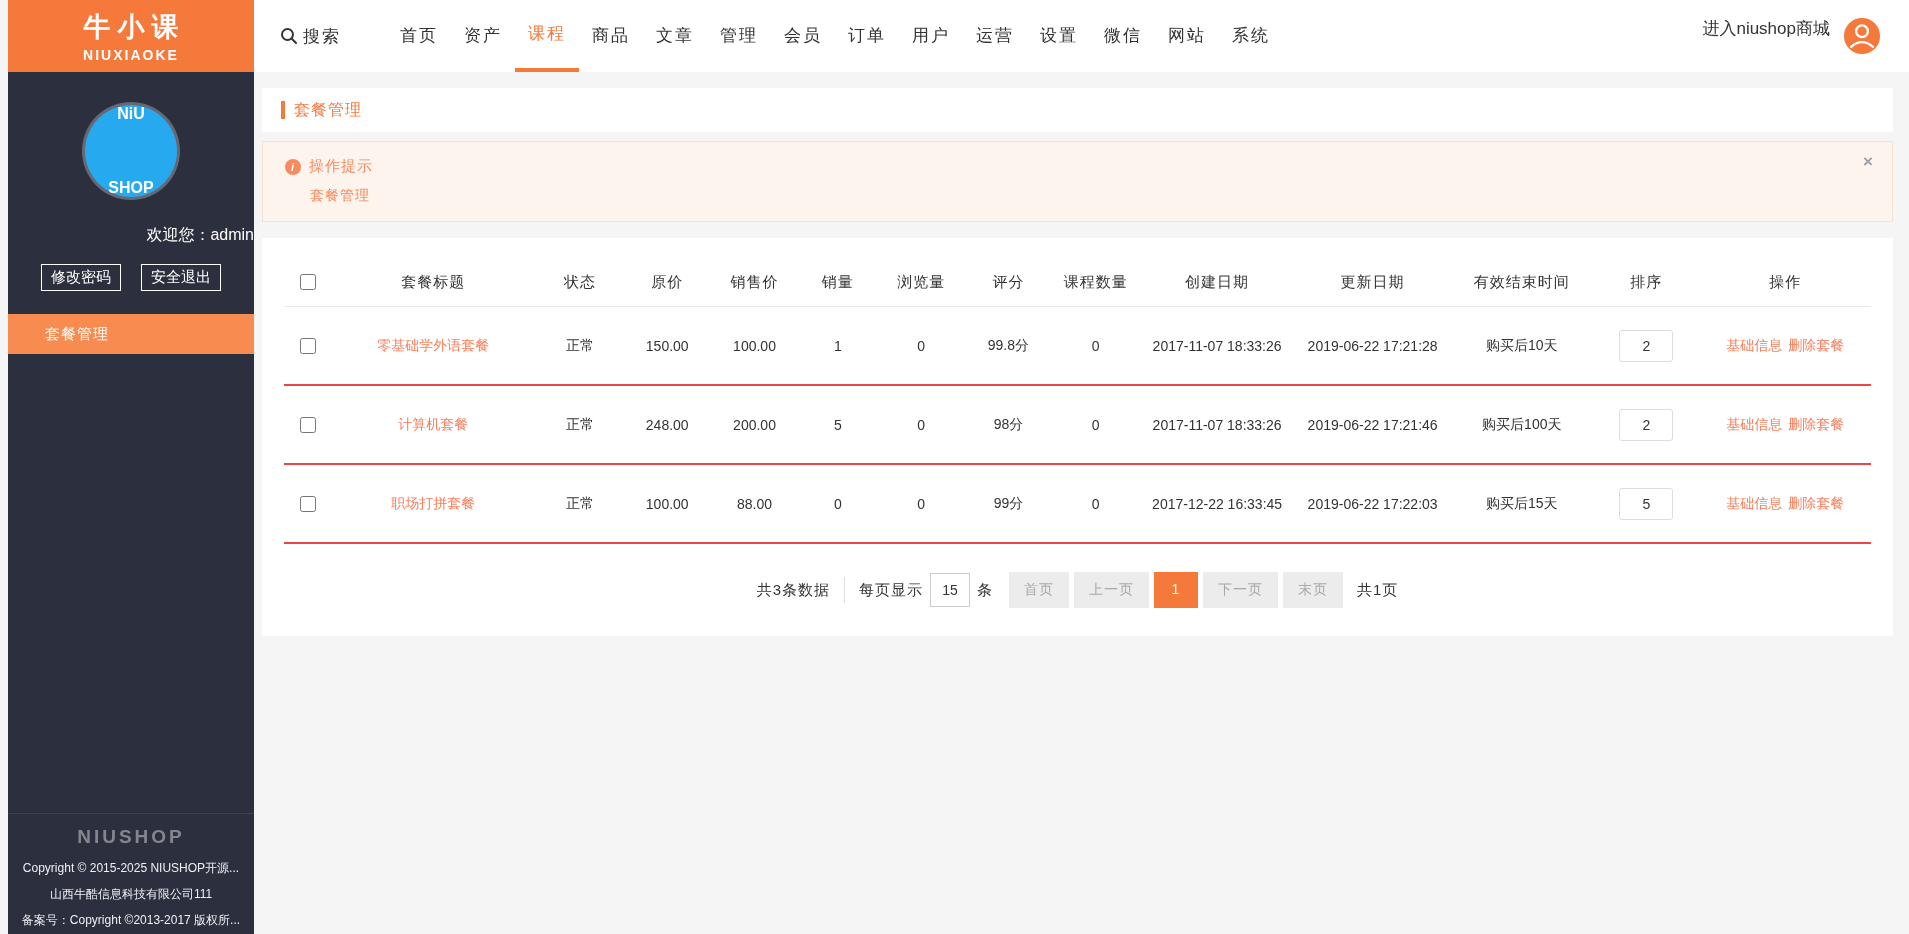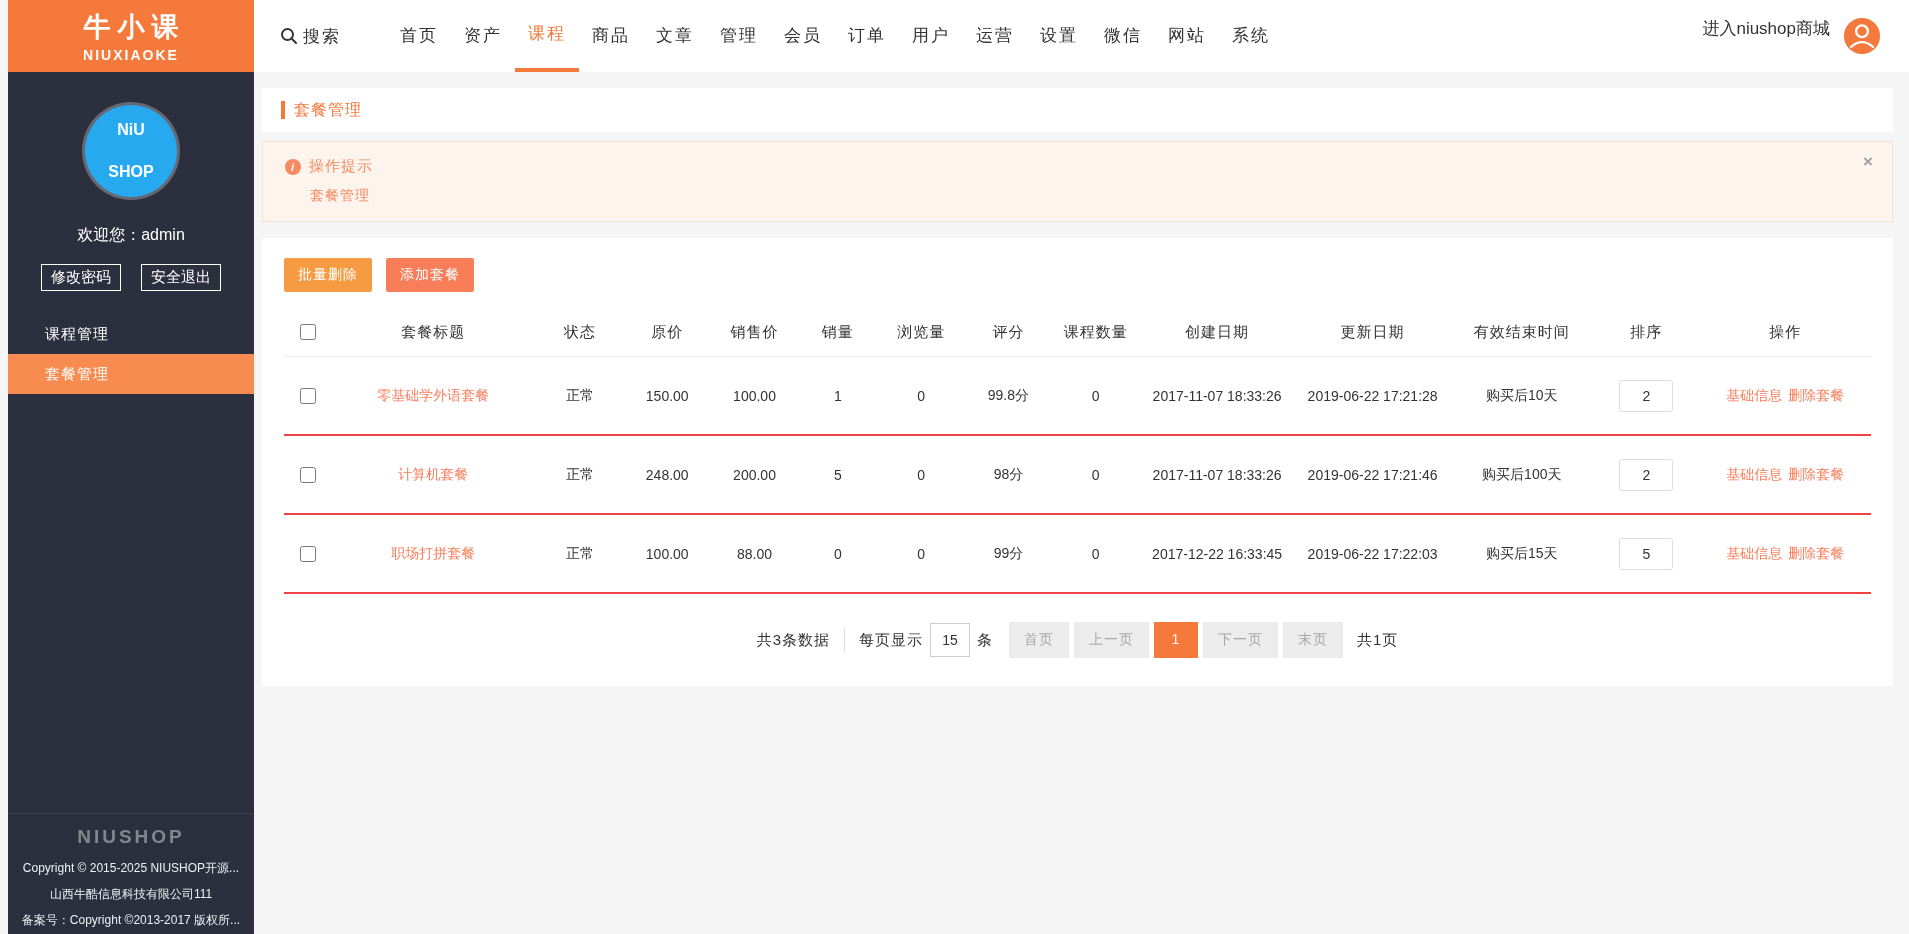--- a/index.html
+++ b/index.html
@@ -9,22 +9,22 @@
     font-family:"Liberation Sans","DejaVu Sans",sans-serif;
     -webkit-font-smoothing:antialiased;
   }
   
   .sidebar{position:absolute;left:8px;top:0;width:246px;height:934px;background:var(--sidebar-bg,#2c2f3d);z-index:2;}
   .logo-block{height:72px;background:var(--accent,#f5793b);color:#fff;display:flex;flex-direction:column;align-items:center;justify-content:center;}
   .logo-title{font-size:27px;font-weight:bold;letter-spacing:7px;text-indent:7px;}
   .logo-sub{font-size:14px;font-weight:bold;letter-spacing:2px;margin-top:2px;}
   .profile-circle{width:92px;height:92px;border-radius:50%;background:var(--logo-blue,#27a9f0);
     box-shadow:0 0 0 3px rgba(255,255,255,.28);margin:33px auto 0;color:#fff;font-weight:bold;
-    display:flex;flex-direction:column;align-items:center;justify-content:center;line-height:1.1;gap:24px;}
-  .welcome{color:#fff;text-align:center;margin-top:28px;font-size:16px;}
+    display:flex;flex-direction:column;align-items:center;justify-content:space-between;line-height:1.1;gap:24px;}
+  .welcome{color:#fff;text-align:right;margin-top:28px;font-size:16px;}
   .sidebar-btns{display:flex;justify-content:center;gap:20px;margin-top:18px;}
   .sbtn{border:1px solid #fff;color:#fff;font-size:15px;padding:3px 9px;background:transparent;cursor:pointer;font-family:inherit;}
   .menu{margin-top:23px;}
   .menu-item{height:40px;line-height:40px;color:#fff;padding-left:37px;font-size:15px;cursor:pointer;letter-spacing:1px;}
   .menu-item.active{background:var(--active-item,#f78b50);}
   .sidebar-footer{position:absolute;bottom:0;left:0;right:0;border-top:1px solid #3d404d;padding:12px 0 5px;text-align:center;}
   .footer-logo{color:#84868e;font-size:19px;font-weight:bold;letter-spacing:3px;margin-bottom:12px;}
   .footer-line{color:#eef0f4;font-size:12px;margin-top:9px;white-space:nowrap;overflow:hidden;}
   
   .topbar{position:absolute;left:246px;top:0;right:0;height:72px;background:#fff;display:flex;align-items:center;}
@@ -83,21 +83,20 @@
   <div class="profile-circle">
     <span>NiU</span>
     <span>SHOP</span>
   </div>
   <div class="welcome">欢迎您：admin</div>
   <div class="sidebar-btns">
     <button class="sbtn">修改密码</button>
     <button class="sbtn">安全退出</button>
   </div>
   <nav class="menu">
-    <div class="menu-item">课程管理</div>
     <div class="menu-item active">套餐管理</div>
   </nav>
   <div class="sidebar-footer">
     <div class="footer-logo">NIUSHOP</div>
     <div class="footer-line">Copyright © 2015-2025 NIUSHOP开源...</div>
     <div class="footer-line">山西牛酷信息科技有限公司111</div>
     <div class="footer-line">备案号：Copyright ©2013-2017 版权所...</div>
   </div>
 </aside>
 
@@ -145,24 +144,20 @@
   <div class="alert">
     <div class="alert-title-row">
       <span class="info-icon">i</span>
       <span>操作提示</span>
     </div>
     <div class="alert-body">套餐管理</div>
     <span class="alert-close">×</span>
   </div>
 
   <div class="panel main-panel">
-    <div class="toolbar">
-      <button class="btn btn-batch">批量删除</button>
-      <button class="btn btn-add">添加套餐</button>
-    </div>
 
     <table>
       <colgroup>
         <col style="width:2.9%">
           <col style="width:13%">
           <col style="width:5.5%">
           <col style="width:5.5%">
         <col style="width:5.5%">
           <col style="width:5%">
           <col style="width:5.5%">

